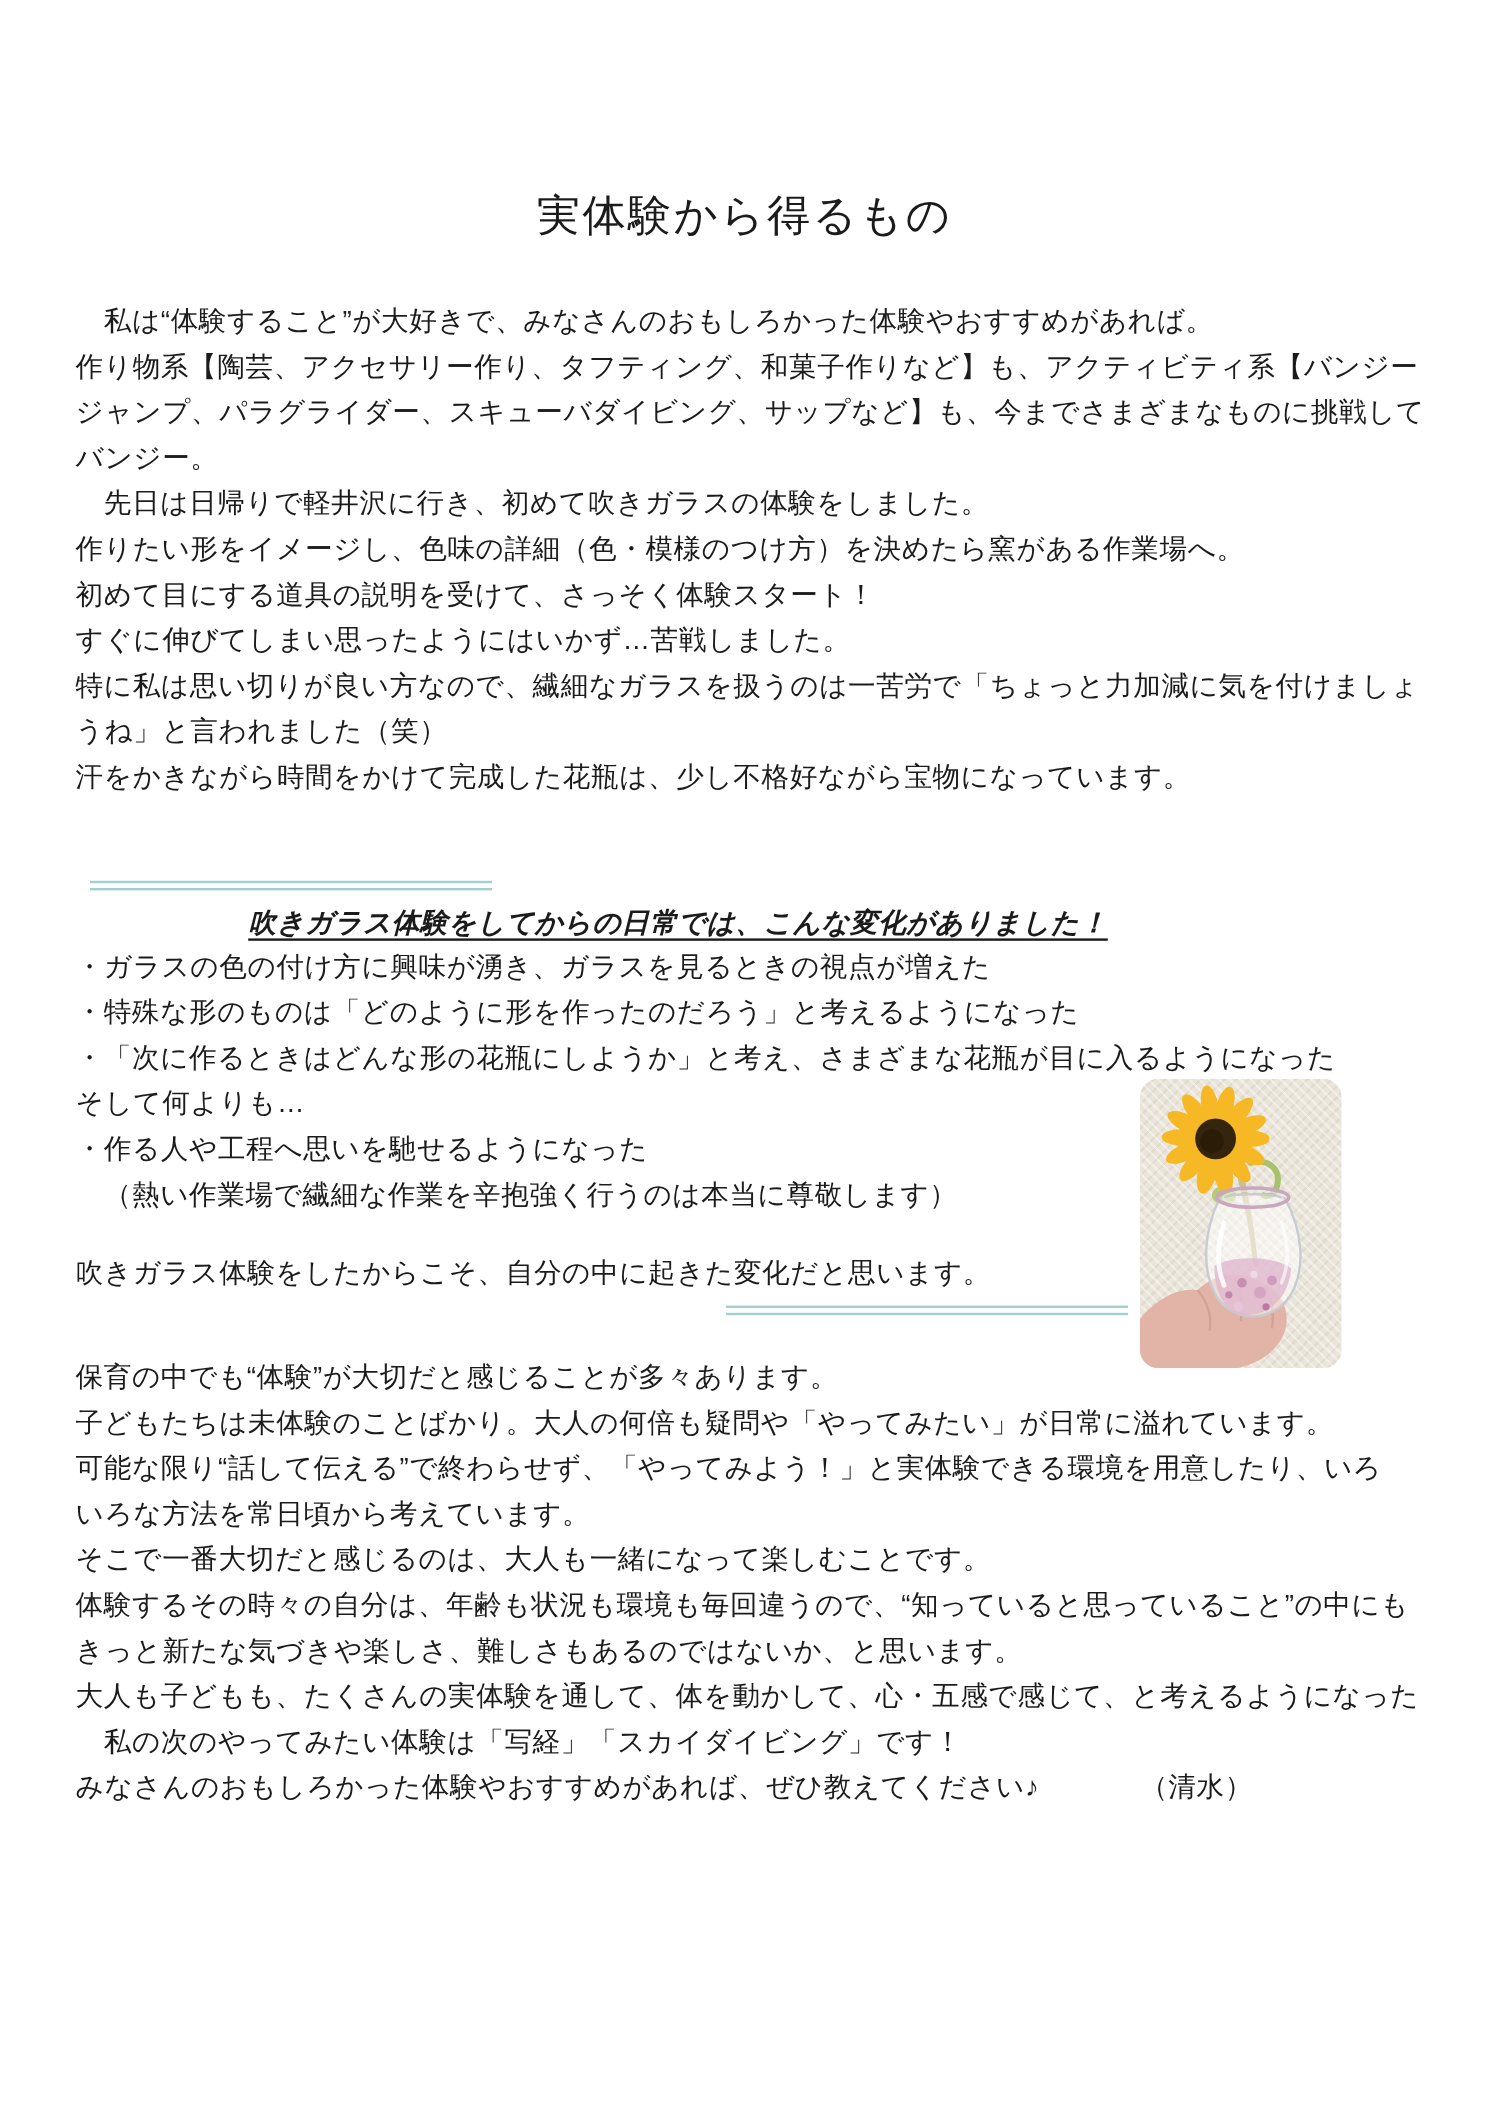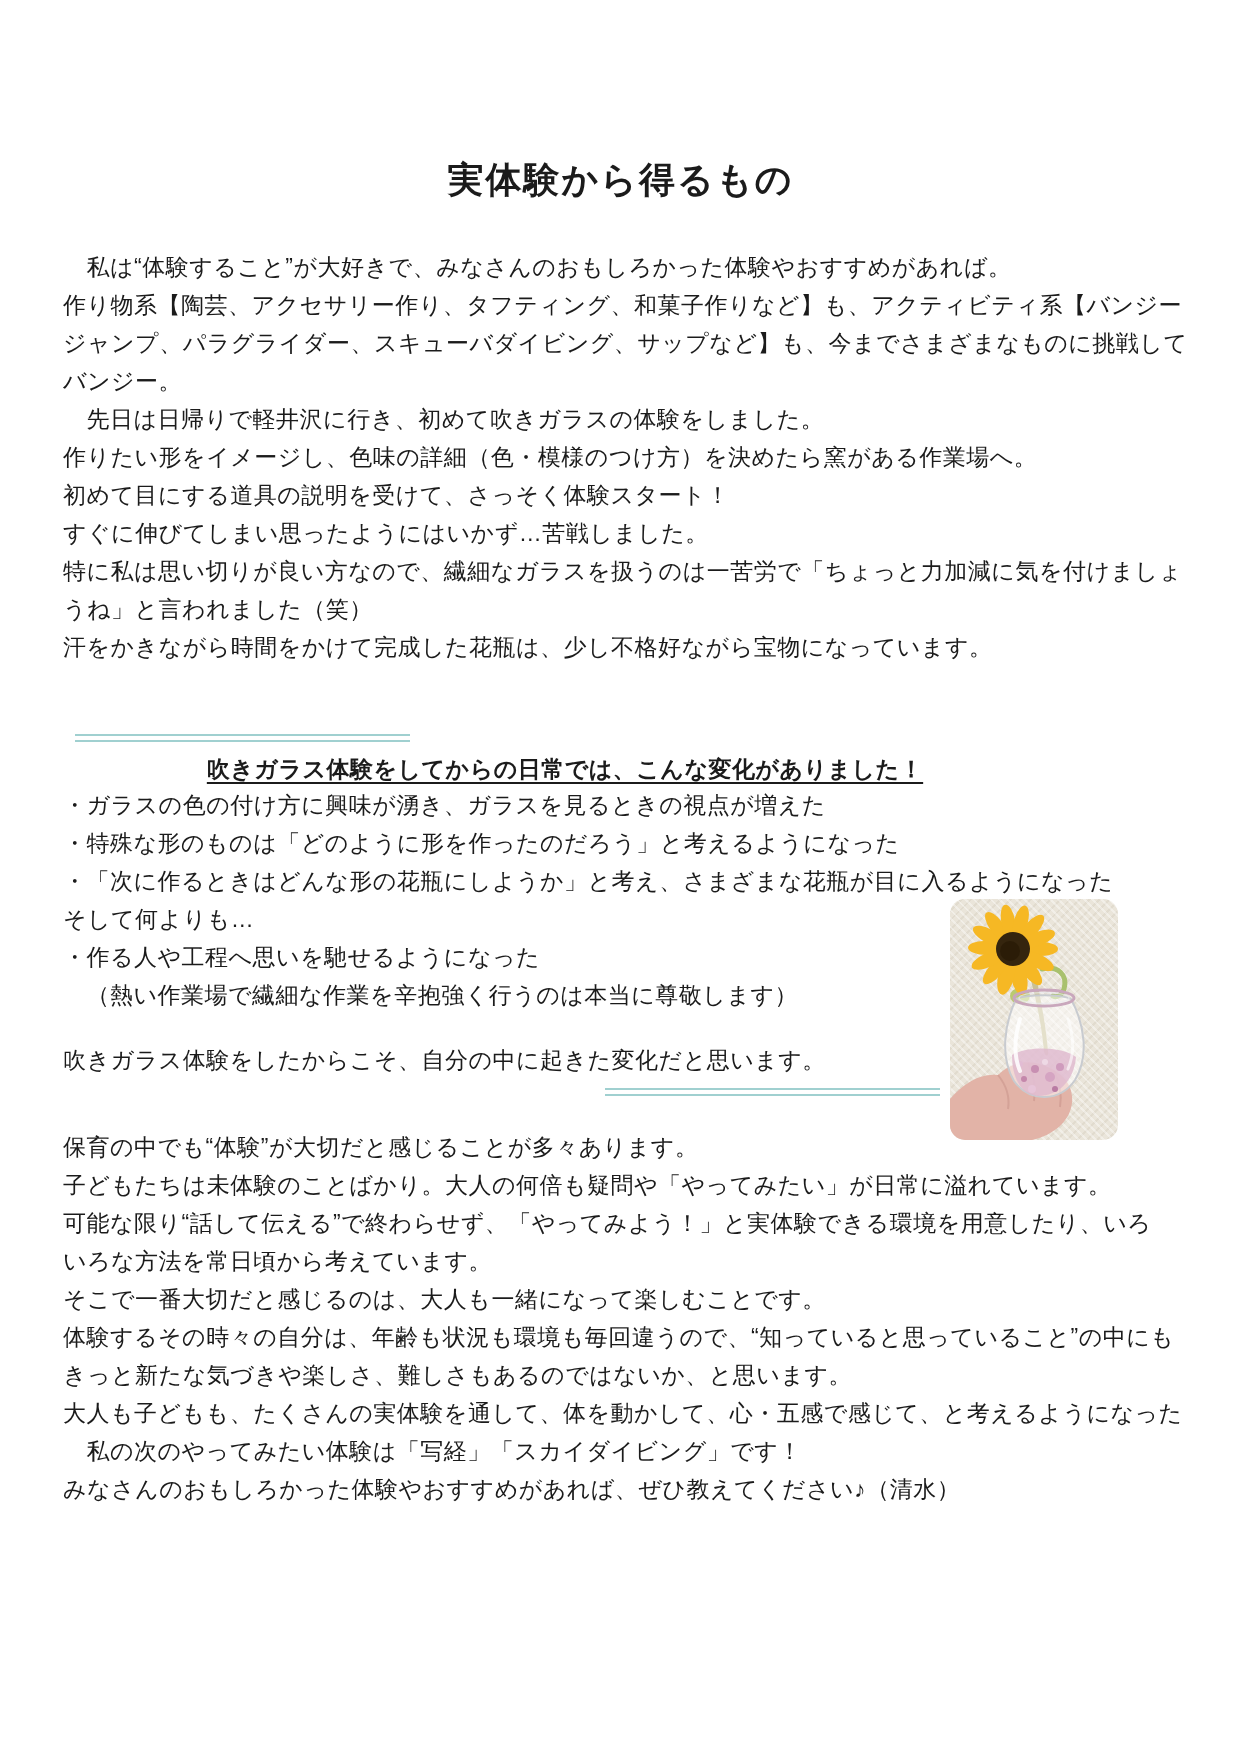--- a/index.html
+++ b/index.html
@@ -7,45 +7,45 @@
     position:relative;
     width:1241px;height:1755px;
     background:#ffffff;
     font-family:"Liberation Sans",sans-serif;
     color:#1b1b1b;
     overflow:hidden;
   }
   .title{
     position:absolute;top:156px;left:0;width:100%;
     margin:0;text-align:center;
-    font-size:36px;font-weight:700;letter-spacing:2px;
+    font-size:36px;font-weight:400;letter-spacing:2px;
   }
   .block{position:absolute;left:63px;width:1150px;font-size:23px;line-height:38px;letter-spacing:.5px;}
   .line{white-space:nowrap;}
   .intro{top:248px;}
   .divider{
     position:absolute;width:335px;height:4px;
     border-top:2px solid;border-bottom:2px solid;
     border-left:none;border-right:none;
   }
   .divider-1{left:75px;top:734px;}
   .divider-2{left:605px;top:1088px;}
   .changes-heading-row{
     position:absolute;top:752px;left:10px;width:1110px;
     text-align:center;font-size:23px;line-height:34px;
   }
   .changes-heading{
-    font-weight:700;
+    font-weight:700;font-style:italic;
     text-decoration:underline;text-underline-offset:5px;
     letter-spacing:.5px;white-space:nowrap;
   }
   .changes{top:786px;}
   .reflection{top:1041px;}
   .childcare{top:1128px;}
-  .sig{display:inline-block;font-family:Liberation Serif, serif;}
+  .sig{display:inline-block;margin-left:84px;font-family:Liberation Serif, serif;}
   .photo{
     position:absolute;left:950px;top:899px;width:168px;height:241px;
     border-radius:15px;overflow:hidden;
     background-image:
       repeating-linear-gradient(45deg, rgba(255,255,255,.38) 0 2px, rgba(255,255,255,0) 2px 6px),
       repeating-linear-gradient(-45deg, rgba(205,197,180,.30) 0 2px, rgba(205,197,180,0) 2px 7px);
   }
   .photo svg{display:block;}
 </style>
 </head>

